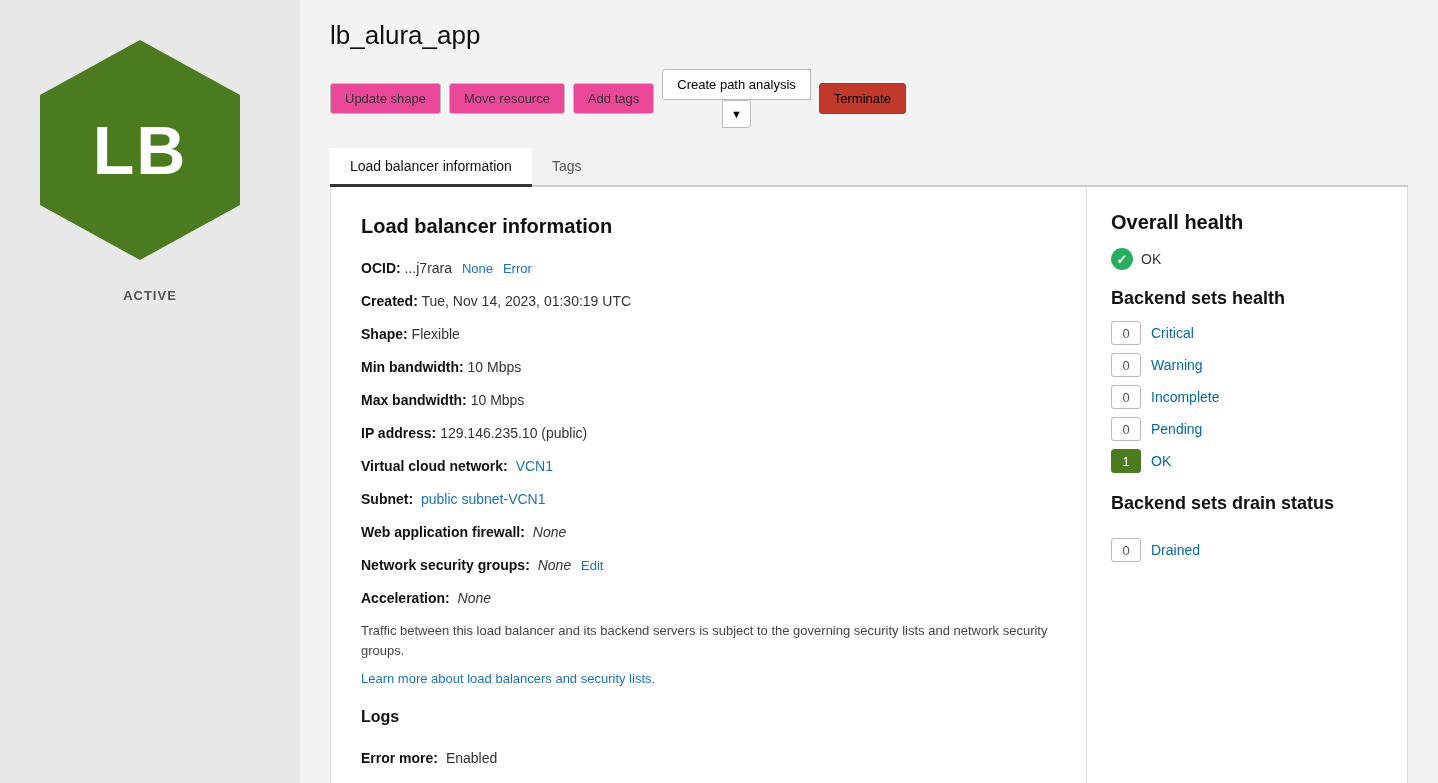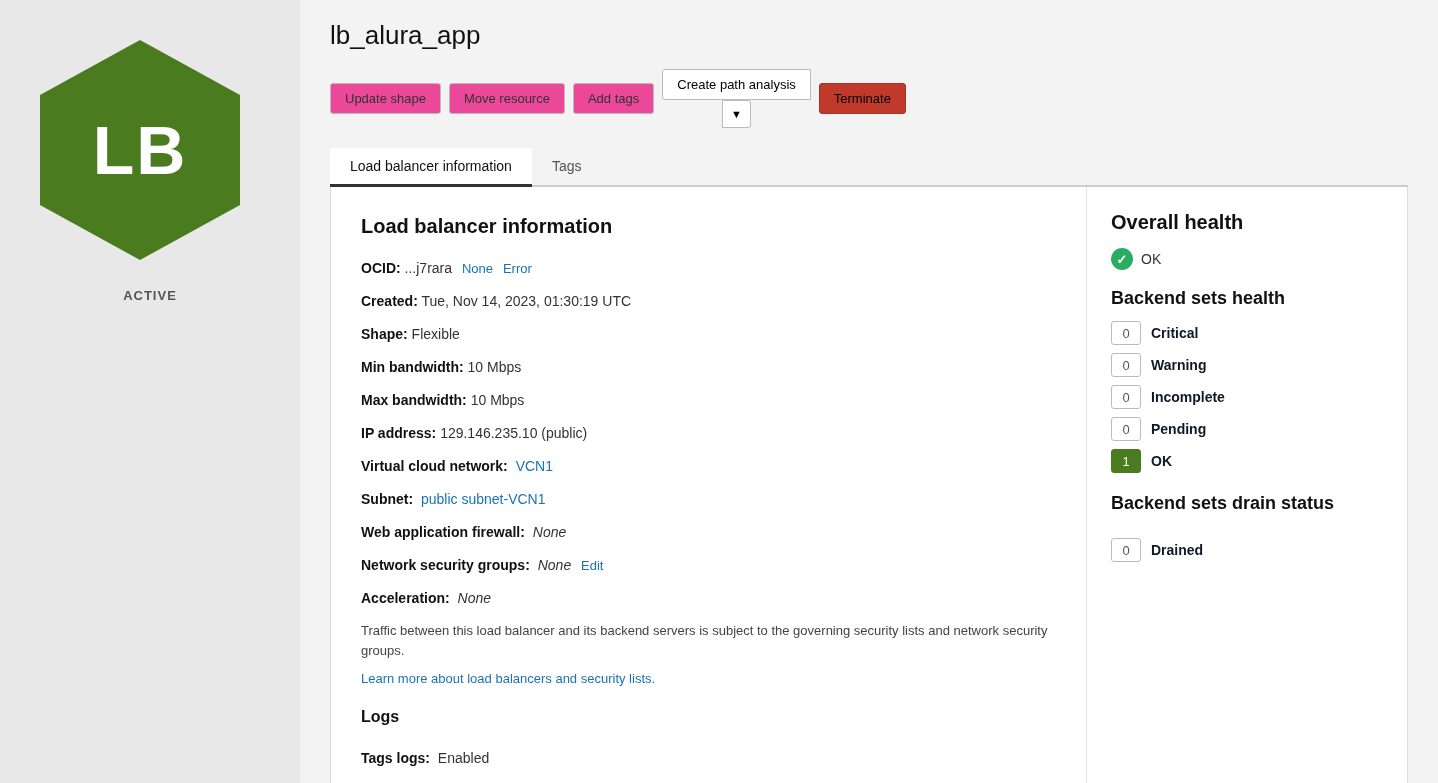--- a/index.html
+++ b/index.html
@@ -238,22 +238,21 @@
       background: #fff;
       flex-shrink: 0;
     }
     .count-badge.green {
       background: #4a7c1f;
       color: white;
       border-color: #4a7c1f;
     }
     .health-label {
       font-size: 14px;
-      color: #0f172a;
-      font-weight: bold;
+      color: #0369a1;
     }
     .drain-title {
       font-size: 18px;
       font-weight: 700;
       color: #111;
       margin-top: 20px;
       margin-bottom: 24px;
     }
   </style>
 </head>
@@ -358,21 +357,21 @@
 
         <div class="info-note">Traffic between this load balancer and its backend servers is subject to the governing security lists and network security groups.</div>
 
         <div style="margin-top:10px;">
           <a class="info-link" style="font-size:13px;">Learn more about load balancers and security lists.</a>
         </div>
 
         <div class="logs-section">
           <div class="section-title" style="font-size:16px; margin-bottom:22px;">Logs</div>
           <div class="info-row">
-            <span class="info-label">Tags logs:</span>
+            <span class="info-label">Error more:</span>
             <span class="info-value" style="margin-left:4px;">Enabled</span>
           </div>
         </div>
       </div>
 
       <div class="health-panel">
         <div class="health-title">Overall health</div>
 
         <div class="overall-ok">
           <div class="ok-icon">✓</div>

